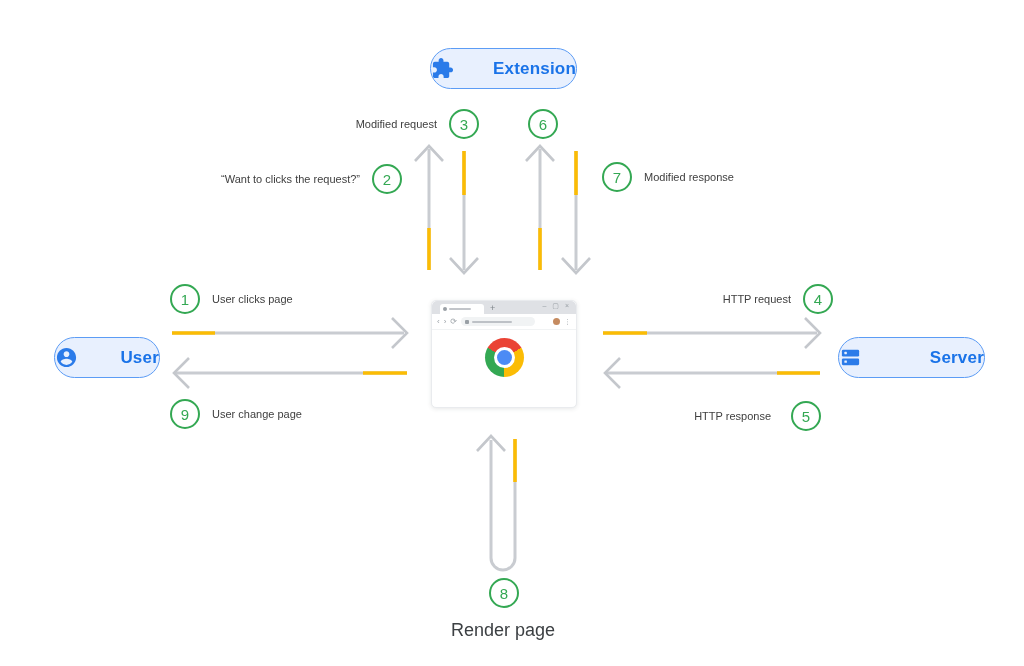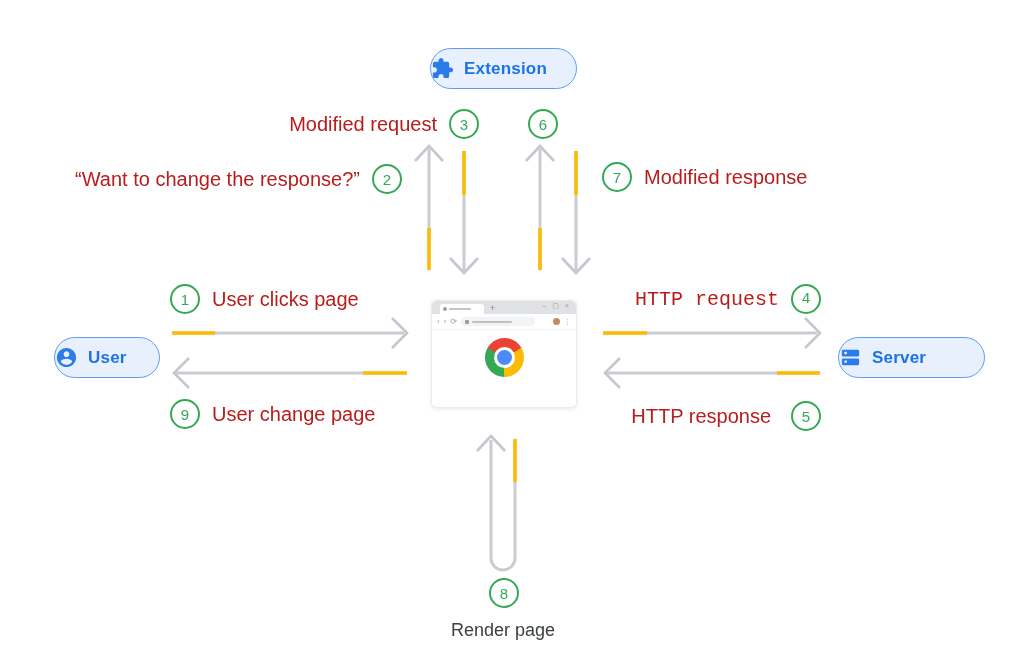--- a/index.html
+++ b/index.html
@@ -8,41 +8,41 @@
     font-family:"Liberation Sans",sans-serif;overflow:hidden;
   }
   
   #arrows{position:absolute;left:0;top:0;width:1024px;height:666px;}
   .shaft{stroke:#C9CCD1;stroke-width:3;fill:none;}
   .head{stroke:#C4C7CC;stroke-width:2.6;fill:none;stroke-linejoin:miter;}
   .seg{stroke:#FBBC04;stroke-width:3.6;fill:none;}
   
   .pill{
     position:absolute;box-sizing:border-box;height:41px;
-    display:flex;align-items:center;justify-content:flex-start;gap:10px;
+    display:flex;align-items:center;justify-content:space-between;gap:10px;
     background:#E8F0FE;border:1.6px solid #5C9CF5;border-radius:22px;
     color:#1A73E8;font-size:17px;font-weight:700;letter-spacing:.2px;
   }
   .pill svg{flex:0 0 auto;}
   #pill-extension{left:430px;top:48px;width:147px;}
   #pill-user{left:54px;top:337px;width:106px;}
   #pill-server{left:838px;top:337px;width:147px;}
   
   .steprow{position:absolute;display:flex;align-items:center;gap:12px;height:30px;}
   .stepnum{
     box-sizing:border-box;width:30px;height:30px;border-radius:50%;
     border:2px solid #34A853;color:#34A853;background:#fff;
     display:flex;align-items:center;justify-content:center;
     font-size:15px;font-weight:400;flex:0 0 auto;
   }
-  .steplabel{font-size:20px;color:#b91c1c;white-space:nowrap;}
+  .steplabel{font-size:11px;color:#404040;white-space:nowrap;}
   #s1{left:170px;top:284px;}
   #s2{right:622px;top:164px;}
   #s3{right:545px;top:109px;}
-  #s4{right:203px;top:284px;font-family:Liberation Mono, monospace;}
+  #s4{right:191px;top:284px;}
   #s5{right:203px;top:401px;gap:20px;}
   #s6{left:528px;top:109px;}
   #s7{left:602px;top:162px;}
   #s9{left:170px;top:399px;}
   #s8{left:489px;top:578px;}
   #s8label{position:absolute;left:503px;top:620px;transform:translateX(-50%);
     font-size:18px;color:#3C4043;white-space:nowrap;}
   
   #browser{
     position:absolute;left:431px;top:300px;width:146px;height:108px;
@@ -157,21 +157,21 @@
     </svg>
     <span>Server</span>
   </div>
 
   <div class="steprow" id="s1">
     <span class="stepnum">1</span>
     <span class="steplabel">User clicks page</span>
   </div>
 
   <div class="steprow" id="s2">
-    <span class="steplabel">“Want to change the response?”</span>
+    <span class="steplabel">“Want to clicks the request?”</span>
     <span class="stepnum">2</span>
   </div>
 
   <div class="steprow" id="s3">
     <span class="steplabel">Modified request</span>
     <span class="stepnum">3</span>
   </div>
 
   <div class="steprow" id="s4">
     <span class="steplabel">HTTP request</span>

